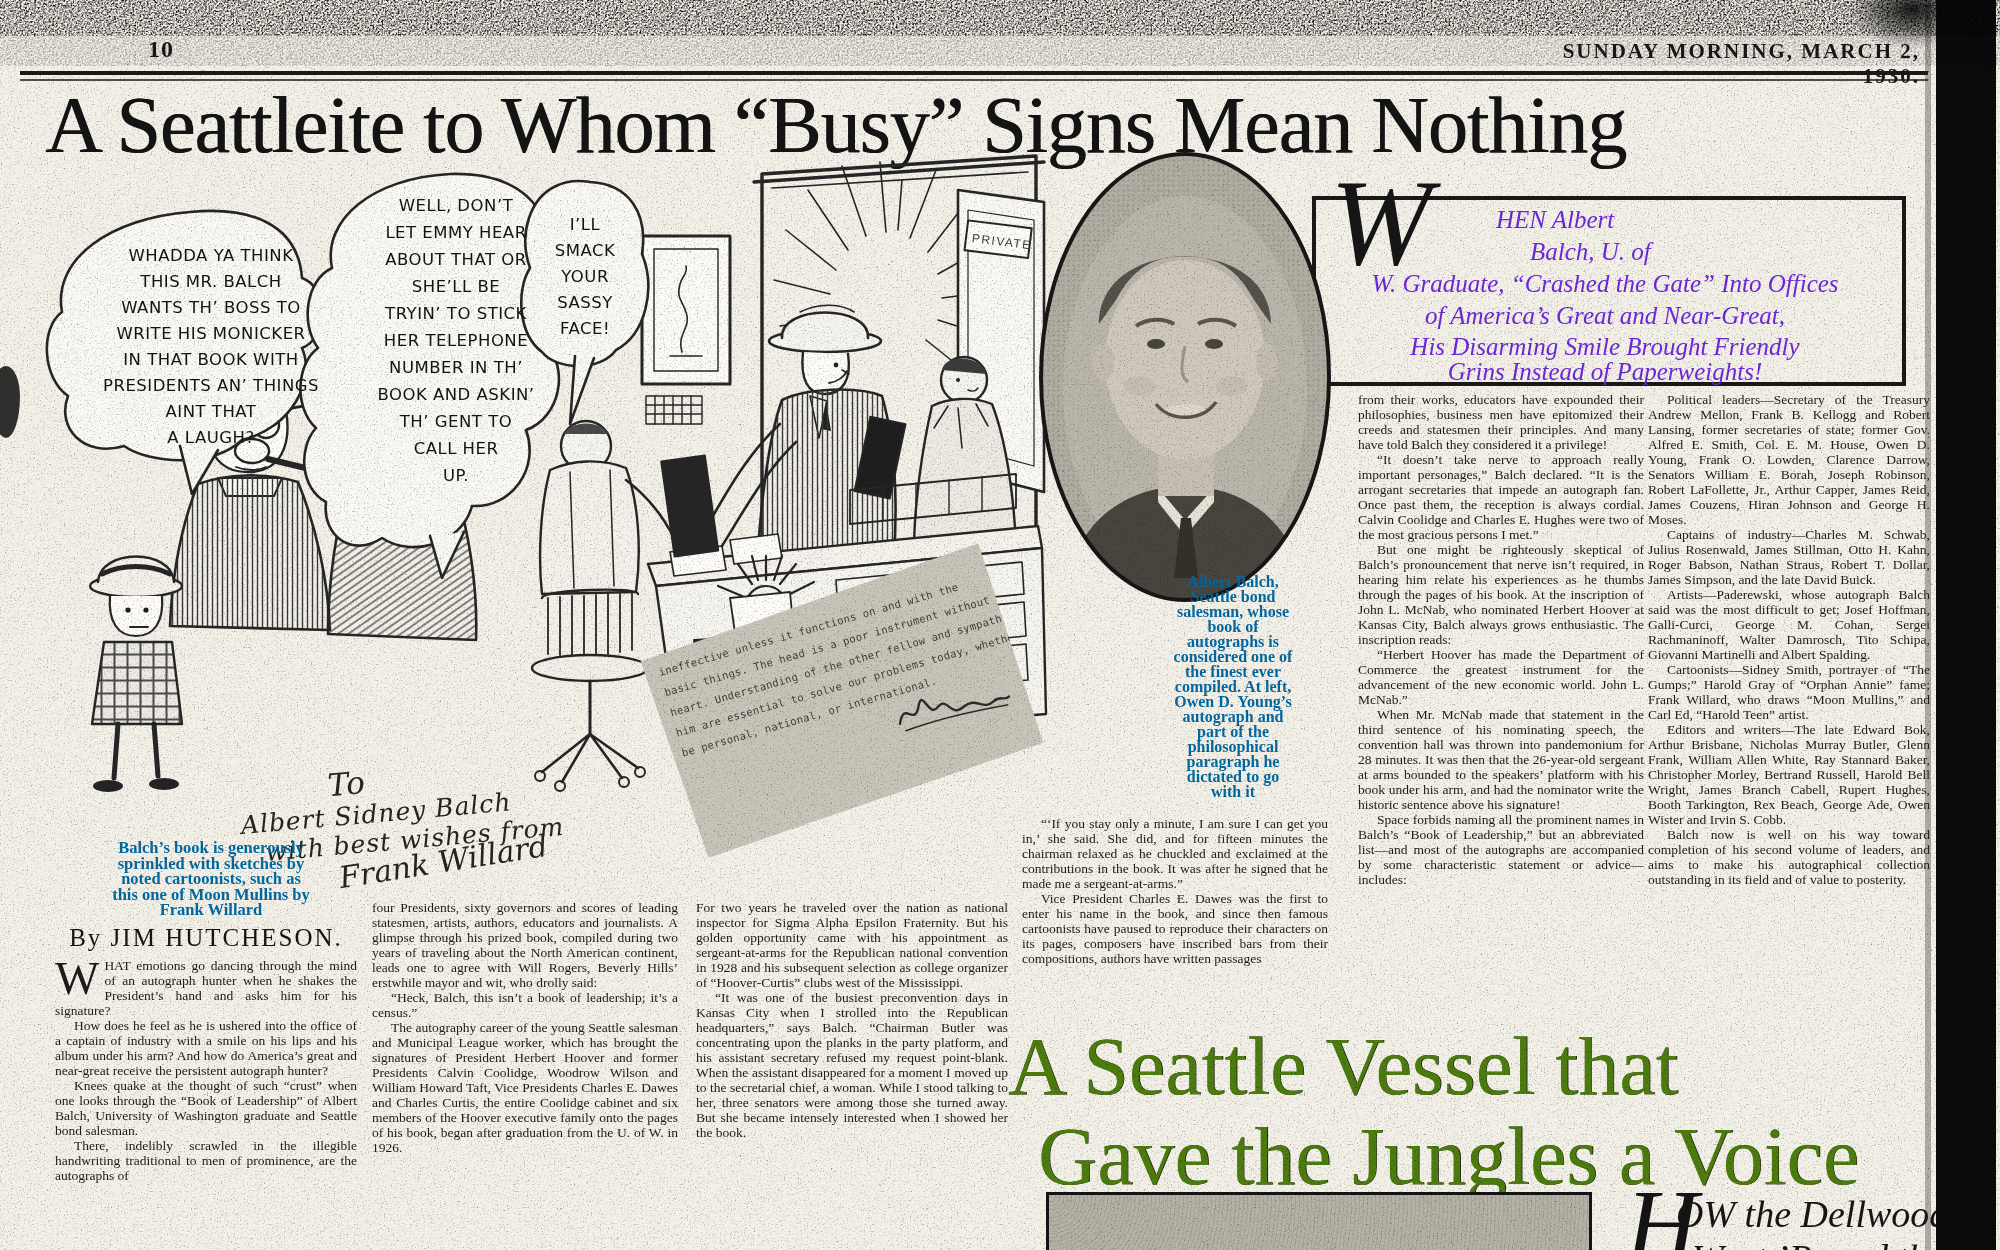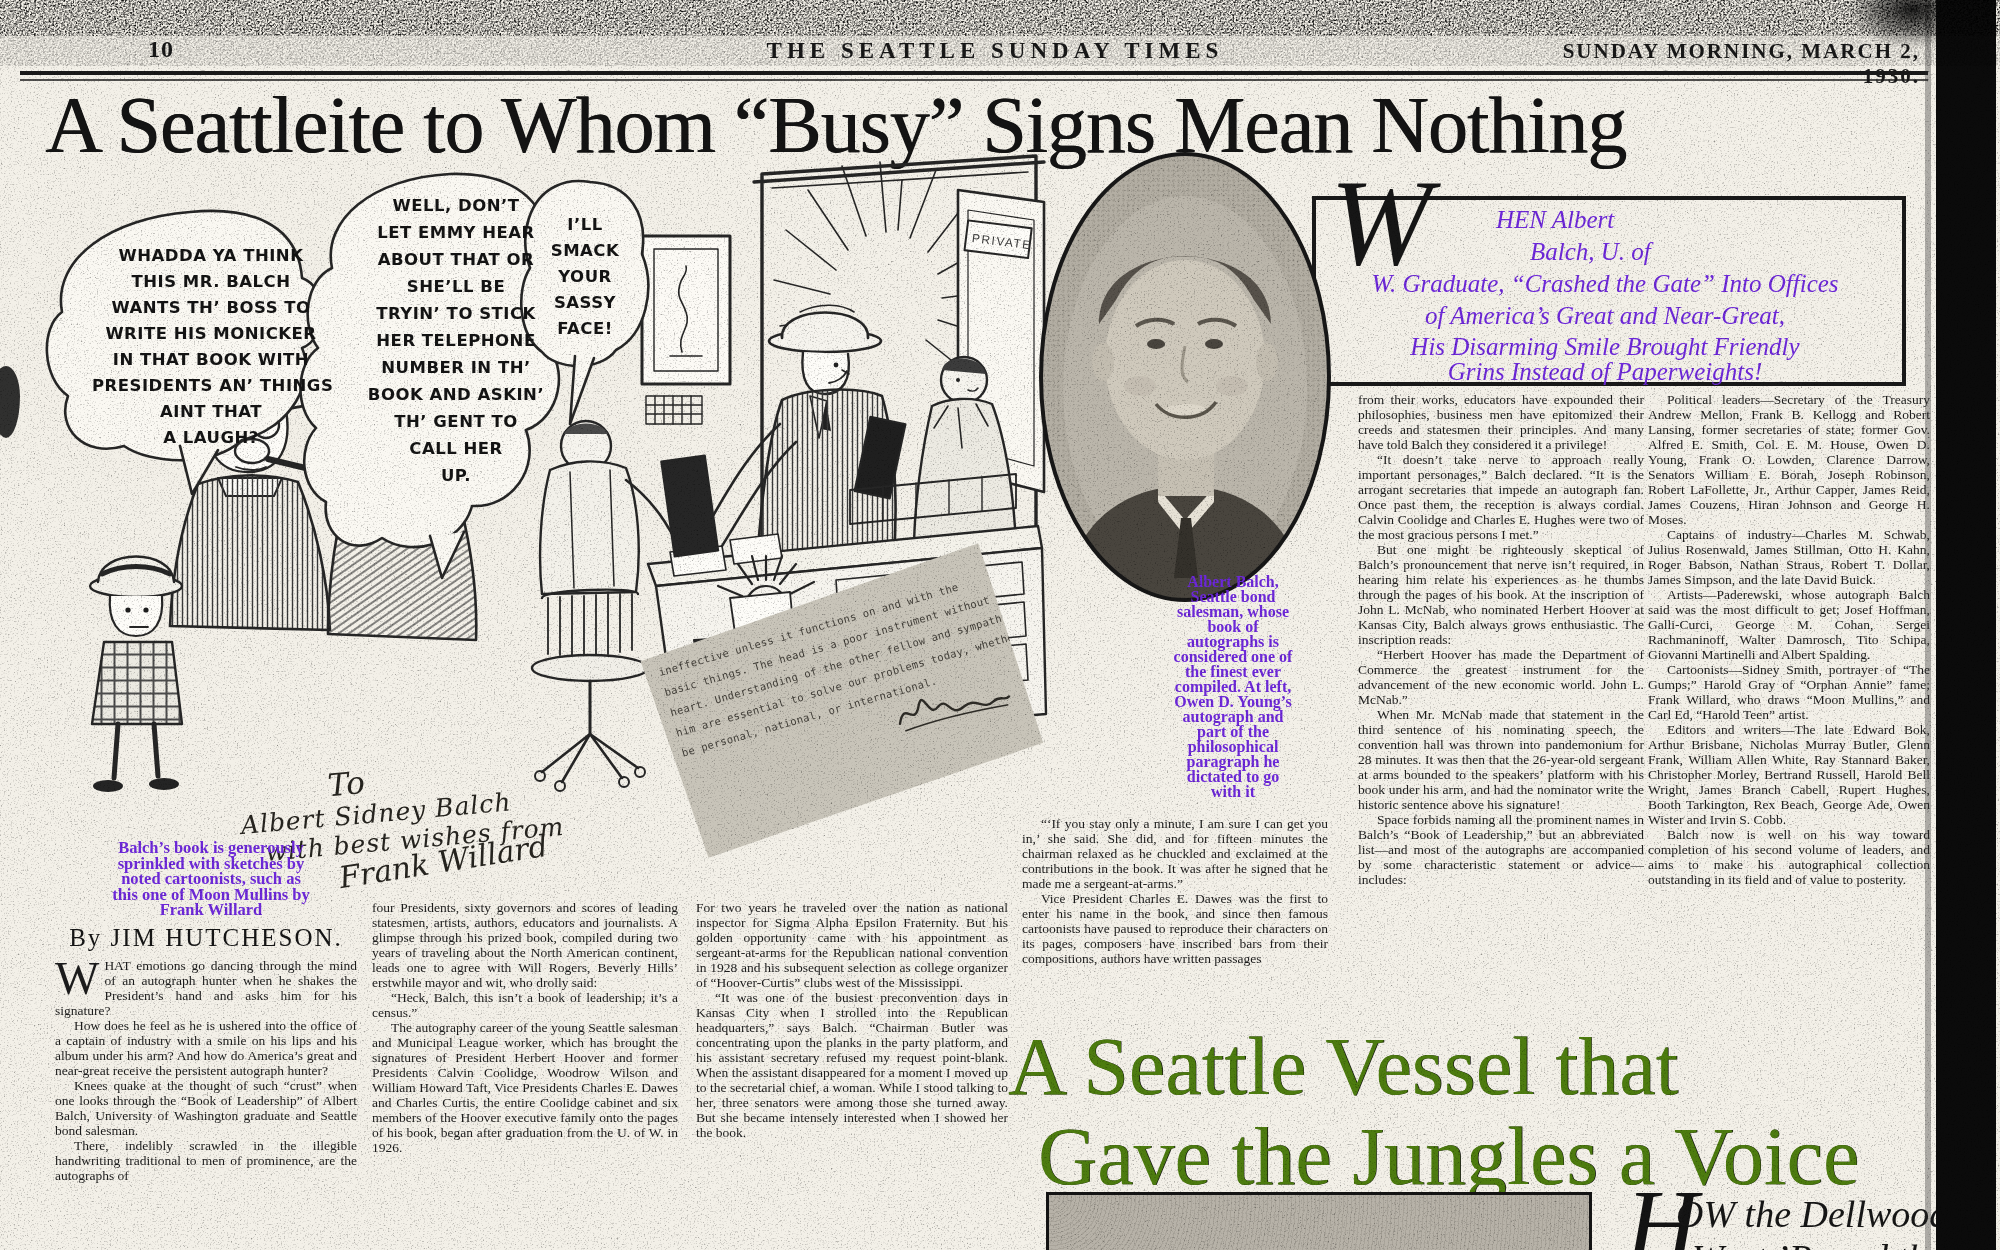--- a/index.html
+++ b/index.html
@@ -17,23 +17,23 @@
   .vessel-h{font-size:82px;white-space:nowrap;color:#4d7c0f;text-shadow:0.6px 0 0 #121212;}
   
   .deck-box{border:4px solid #191919;}
   .deck-line{position:absolute;left:0;right:8px;font-style:italic;font-size:25px;
              text-align:center;white-space:nowrap;color:#6d28d9;}
   .deck-left{text-align:left;}
   .deck-drop{font-style:italic;font-size:122px;line-height:1;color:#161616;}
   
   .bubble-text{font-family:"DejaVu Sans",sans-serif;font-size:16.5px;line-height:26px;
                text-align:center;color:#141414;letter-spacing:0.5px;}
-  .bline{white-space:nowrap;font-weight:bold;}
-  
-  .cap{font-weight:bold;font-size:16.5px;line-height:15.5px;text-align:center;color:#6d28d9;}
+  .bline{white-space:nowrap;}
+  
+  .cap{font-weight:bold;font-size:16.5px;line-height:15.5px;text-align:center;color:#0369a1;}
   .cap div{white-space:nowrap;}
   .byline{font-size:25px;letter-spacing:2px;text-align:center;color:#151515;}
   
   .col{font-size:13.5px;line-height:15px;text-align:justify;overflow:hidden;color:#1c1c1c;}
   .para{margin:0;text-indent:1.4em;}
   .cont > div > .para:first-child{text-indent:0;}
   .dropcap{float:left;font-size:47px;line-height:38px;padding:1px 5px 0 0;}
   
   .script{font-style:italic;font-family:"DejaVu Serif",serif;color:#26241f;}
   .ded-line{white-space:nowrap;}
@@ -48,21 +48,20 @@
   .photo-block{background:repeating-radial-gradient(circle at 2px 2px,#a9a49a 0 1px,#b7b2a8 1px 4px);
                border:3px solid #141414;border-bottom:none;}
   .noise{pointer-events:none;}
 </style>
 </head>
 <body>
 
 <div id="canvas">
 
   <div class="abs pagenum" style="left:148px;top:36px;">10</div>
-  <div class="abs masthead" style="left:0;top:38px;width:1990px;">THE SEATTLE SUNDAY TIMES</div>
   <div class="abs dateline" style="left:1500px;top:39px;width:420px;">SUNDAY MORNING, MARCH 2, 1930.</div>
   <div class="abs rule" style="left:20px;top:71px;width:1908px;height:4px;"></div>
   <div class="abs rule" style="left:20px;top:79px;width:1908px;height:2px;opacity:.75;"></div>
 
   <div class="abs headline" style="left:45px;top:80px;">A Seattleite to Whom “Busy” Signs Mean Nothing</div>
 
   <div class="abs deck-box" style="left:1312px;top:196px;width:586px;height:182px;">
     <div class="deck-line deck-left" style="top:6px;left:180px;">HEN Albert</div>
     <div class="deck-line deck-left" style="top:38px;left:214px;">Balch, U. of</div>
     <div class="deck-line" style="top:70px;">W. Graduate, “Crashed the Gate” Into Offices</div>

